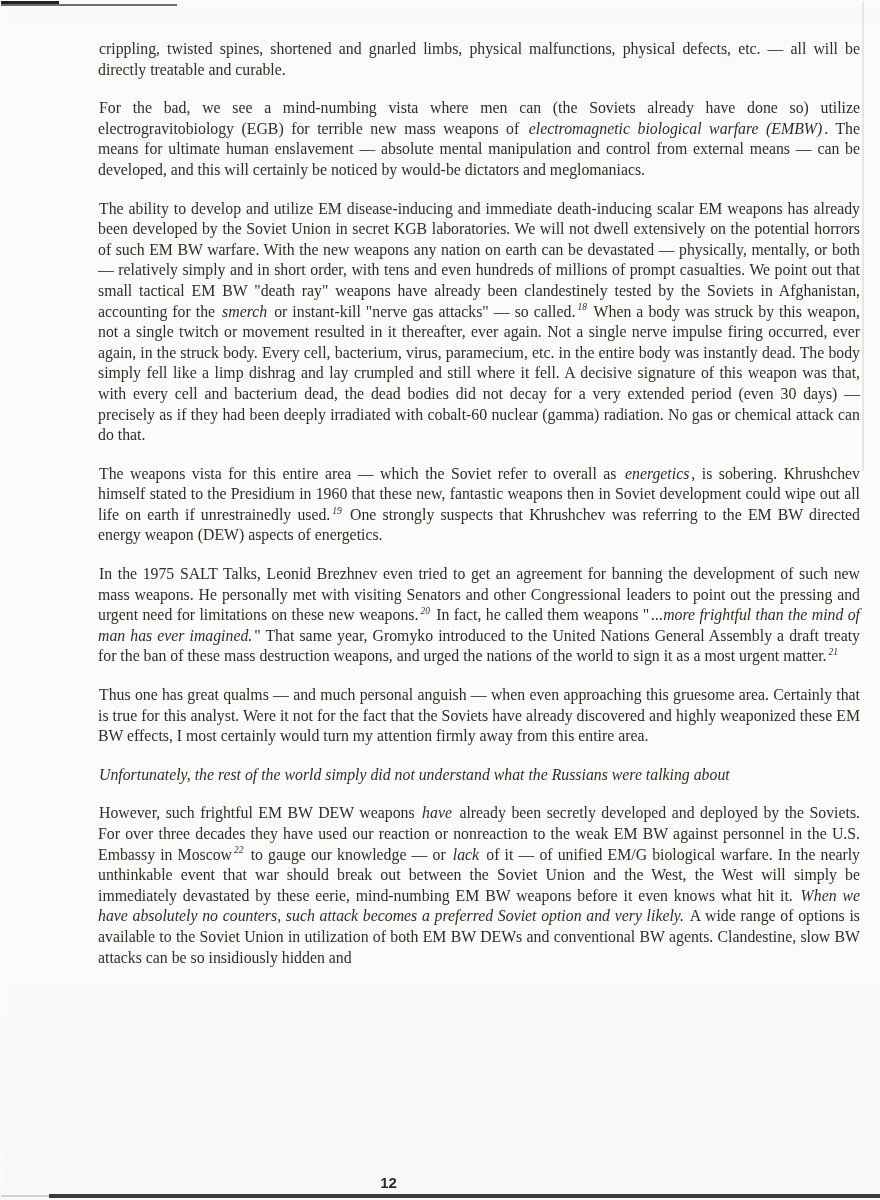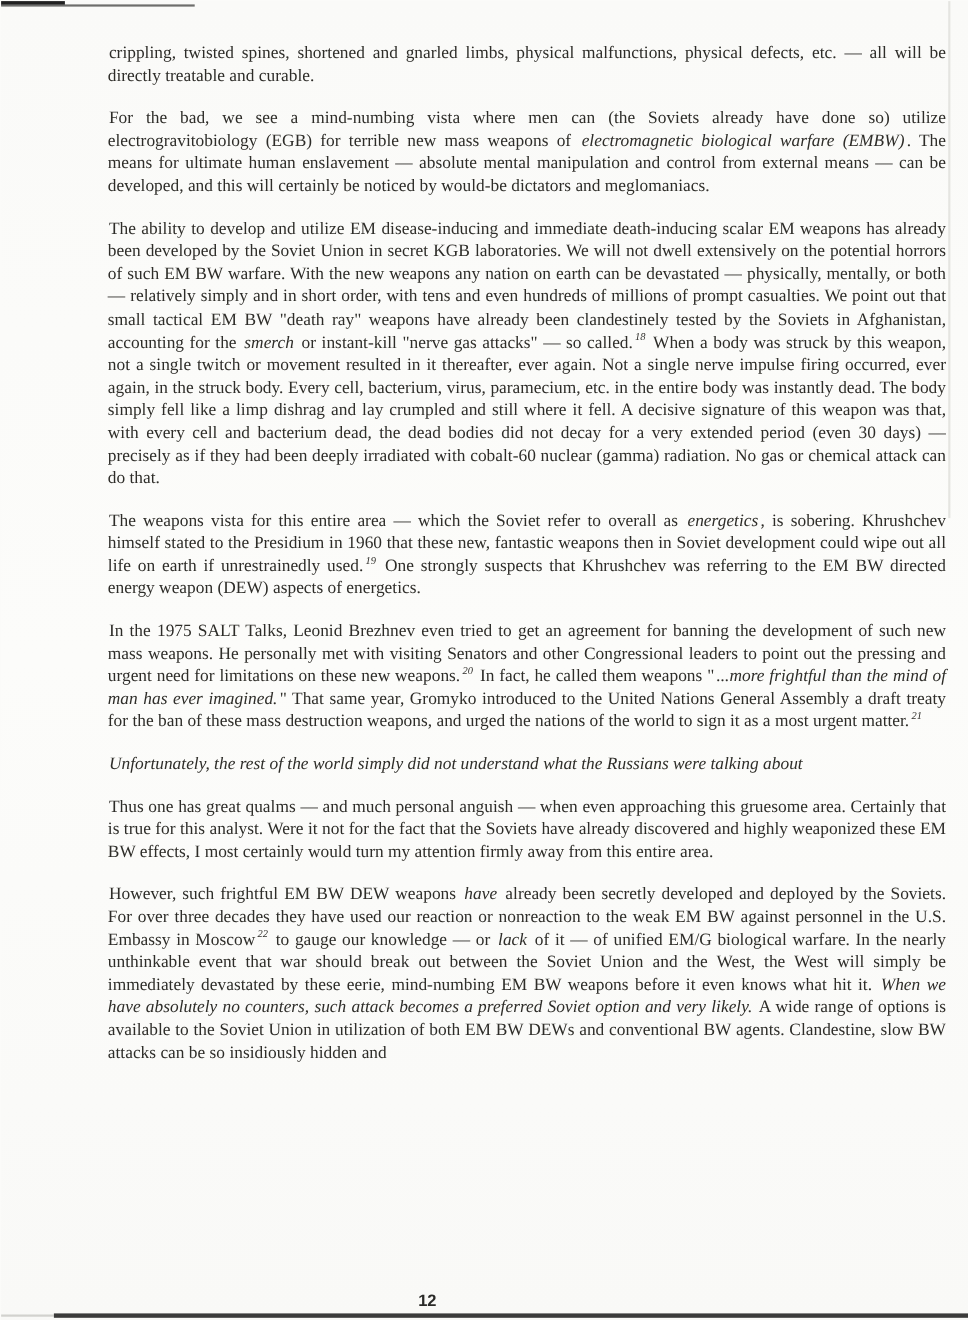--- a/index.html
+++ b/index.html
@@ -79,22 +79,22 @@
   <span class="mark-top-left-ext"></span>
   <span class="mark-right-edge"></span>
 
   <div class="text-column">
 
   <p class="para"><span>crippling, twisted spines, shortened and gnarled limbs, physical malfunctions, physical defects, etc. — all will be directly treatable and curable.</span></p>
       <p class="para"><span>For the bad, we see a mind-numbing vista where men can (the Soviets already have done so) utilize electrogravitobiology (EGB) for terrible new mass weapons of </span><em>electromagnetic biological warfare (EMBW)</em><span>. The means for ultimate human enslavement — absolute mental manipulation and control from external means — can be developed, and this will certainly be noticed by would-be dictators and meglomaniacs.</span></p>
       <p class="para"><span>The ability to develop and utilize EM disease-inducing and immediate death-inducing scalar EM weapons has already been developed by the Soviet Union in secret KGB laboratories. We will not dwell extensively on the potential horrors of such EM BW warfare. With the new weapons any nation on earth can be devastated — physically, mentally, or both — relatively simply and in short order, with tens and even hundreds of millions of prompt casualties. We point out that small tactical EM BW "death ray" weapons have already been clandestinely tested by the Soviets in Afghanistan, accounting for the </span><em>smerch</em><span> or instant-kill "nerve gas attacks" — so called.</span><sup>18</sup><span> When a body was struck by this weapon, not a single twitch or movement resulted in it thereafter, ever again. Not a single nerve impulse firing occurred, ever again, in the struck body. Every cell, bacterium, virus, paramecium, etc. in the entire body was instantly dead. The body simply fell like a limp dishrag and lay crumpled and still where it fell. A decisive signature of this weapon was that, with every cell and bacterium dead, the dead bodies did not decay for a very extended period (even 30 days) — precisely as if they had been deeply irradiated with cobalt-60 nuclear (gamma) radiation. No gas or chemical attack can do that.</span></p>
       <p class="para"><span>The weapons vista for this entire area — which the Soviet refer to overall as </span><em>energetics</em><span>, is sobering. Khrushchev himself stated to the Presidium in 1960 that these new, fantastic weapons then in Soviet development could wipe out all life on earth if unrestrainedly used.</span><sup>19</sup><span> One strongly suspects that Khrushchev was referring to the EM BW directed energy weapon (DEW) aspects of energetics.</span></p>
       <p class="para"><span>In the 1975 SALT Talks, Leonid Brezhnev even tried to get an agreement for banning the development of such new mass weapons. He personally met with visiting Senators and other Congressional leaders to point out the pressing and urgent need for limitations on these new weapons.</span><sup>20</sup><span> In fact, he called them weapons "</span><em>...more frightful than the mind of man has ever imagined.</em><span>" That same year, Gromyko introduced to the United Nations General Assembly a draft treaty for the ban of these mass destruction weapons, and urged the nations of the world to sign it as a most urgent matter.</span><sup>21</sup></p>
+      <p class="para"><span>Thus one has great qualms — and much personal anguish — when even approaching this gruesome area. Certainly that is true for this analyst. Were it not for the fact that the Soviets have already discovered and highly weaponized these EM BW effects, I most certainly would turn my attention firmly away from this entire area.</span></p>
       <p class="para italic"><span>Unfortunately, the rest of the world simply did not understand what the Russians were talking about</span></p>
-      <p class="para"><span>Thus one has great qualms — and much personal anguish — when even approaching this gruesome area. Certainly that is true for this analyst. Were it not for the fact that the Soviets have already discovered and highly weaponized these EM BW effects, I most certainly would turn my attention firmly away from this entire area.</span></p>
       <p class="para"><span>However, such frightful EM BW DEW weapons </span><em>have</em><span> already been secretly developed and deployed by the Soviets. For over three decades they have used our reaction or nonreaction to the weak EM BW against personnel in the U.S. Embassy in Moscow</span><sup>22</sup><span> to gauge our knowledge — or </span><em>lack</em><span> of it — of unified EM/G biological warfare. In the nearly unthinkable event that war should break out between the Soviet Union and the West, the West will simply be immediately devastated by these eerie, mind-numbing EM BW weapons before it even knows what hit it. </span><em>When we have absolutely no counters, such attack becomes a preferred Soviet option and very likely.</em><span> A wide range of options is available to the Soviet Union in utilization of both EM BW DEWs and conventional BW agents. Clandestine, slow BW attacks can be so insidiously hidden and</span></p>
     </div>
 
   <div class="page-number">12</div>
 
   <span class="mark-bottom-faint"></span>
   <span class="mark-bottom-bar"></span>
 </div>
 
 </body></html>

